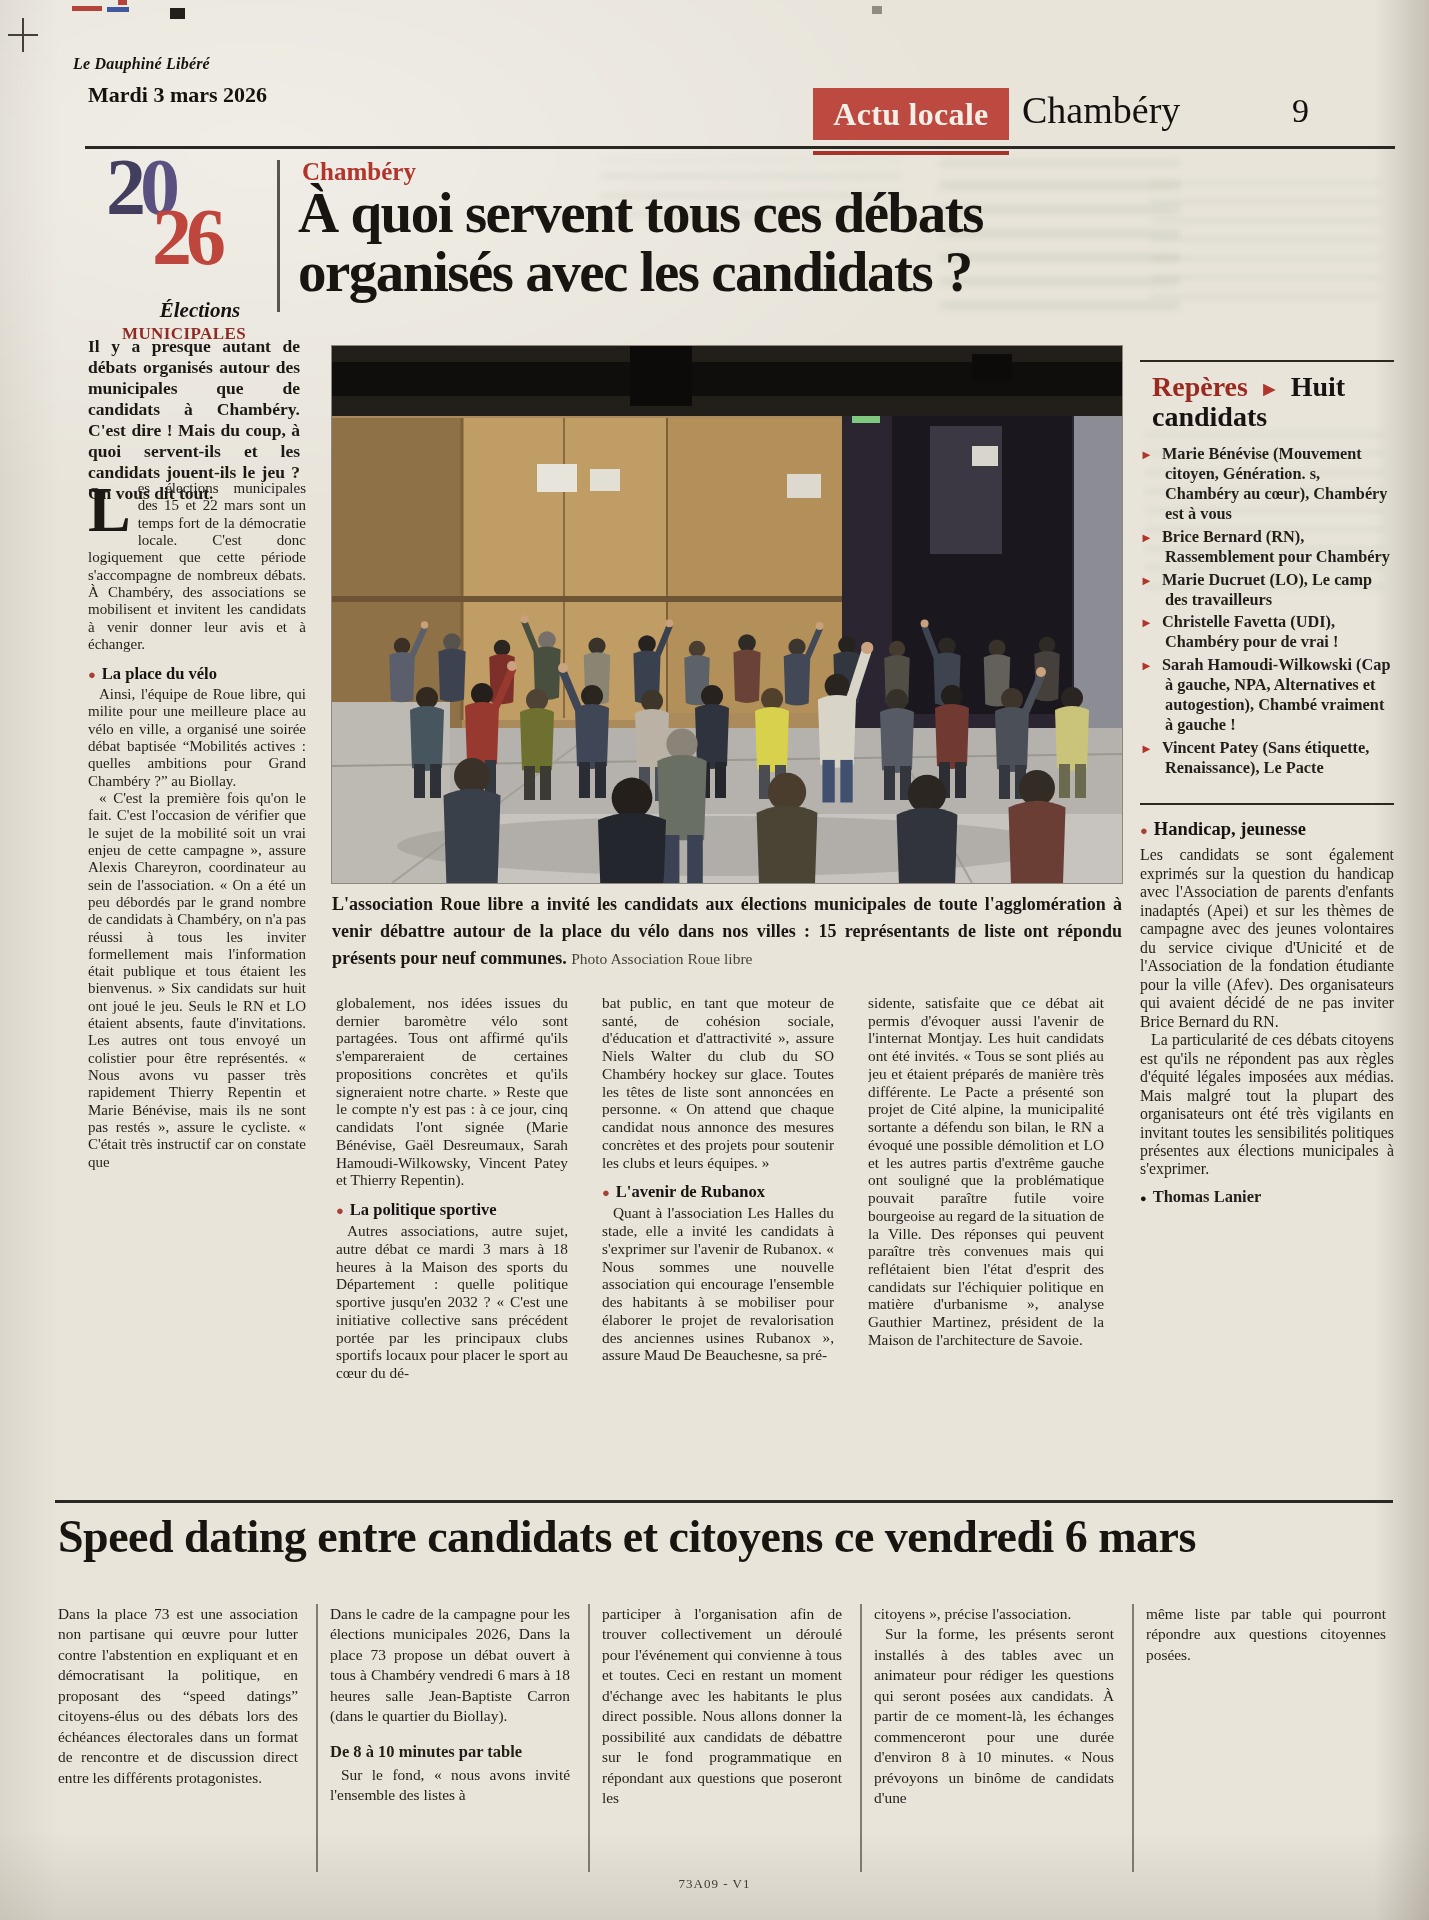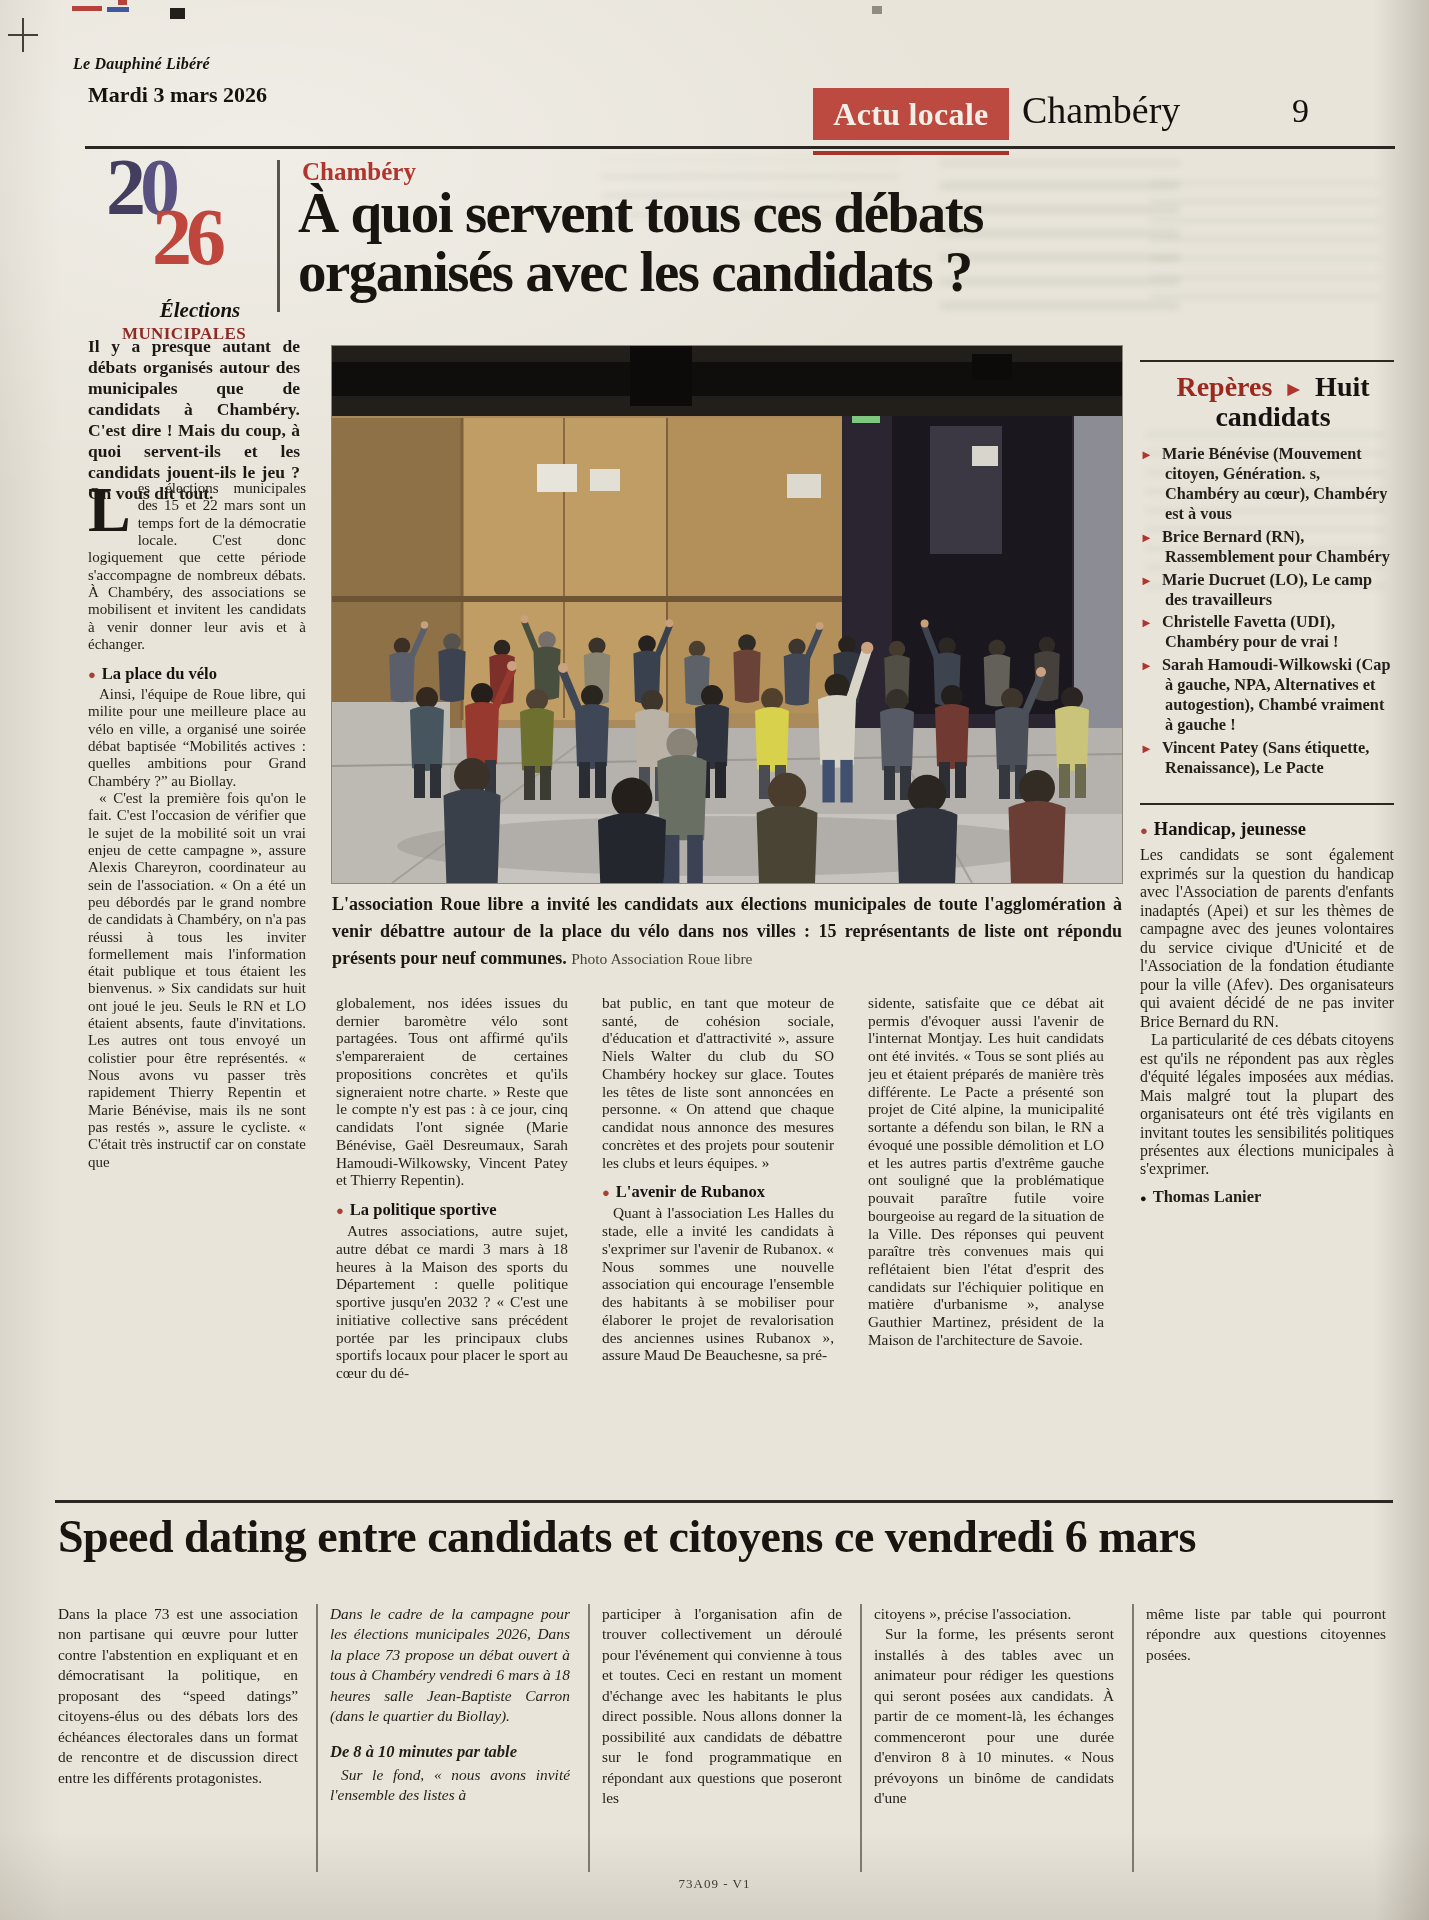--- a/index.html
+++ b/index.html
@@ -71,37 +71,37 @@
   
   .mcol{top:994px;height:496px;font-size:15.3px;line-height:1.16;text-align:justify;overflow:hidden;position:absolute;}
   .mcol2{left:336px;width:232px;}
   .mcol3{left:602px;width:232px;}
   .mcol4{left:868px;width:236px;}
 
   
   .sb{left:1140px;top:360px;width:254px;height:1142px;overflow:hidden;}
   .sb .rule{height:2px;background:#2b2823;margin:0 0 10px 0;}
   .sb .rule2{height:2px;background:#2b2823;margin:26px 0 14px 0;}
-  .sb h3{margin:0 0 12px 12px;font-size:28px;line-height:1.08;color:#171310;text-align:center;}
+  .sb h3{margin:0 0 12px 12px;font-size:28px;line-height:1.08;color:#171310;}
   .sb h3 .lbl{color:#9a291f;font-weight:bold;}
   .sb h3 .arr{color:#b0352c;font-size:21px;margin:0 4px;}
   .sb ul{list-style:none;margin:0;padding:0;font-weight:bold;font-size:16.3px;line-height:1.22;}
   .sb li{margin:0 0 3px 0;text-indent:-25px;padding-left:25px;}
   .sb li .arr{color:#b0352c;font-size:13px;margin-right:9px;}
   .sb .sect{font-size:18.5px;margin:0 0 6px 0;}
   .sb p{font-size:15.8px;line-height:1.17;text-align:justify;}
   .author{margin-top:8px;font-weight:bold;font-size:16.5px;}
   .author .bullet{font-size:11px;}
 
   
   .bot-rule{left:55px;top:1500px;width:1338px;height:3px;background:#2b2823;}
   .bot-headline{left:58px;top:1510px;width:1335px;font-size:46px;font-weight:bold;letter-spacing:-.5px;color:#181511;white-space:nowrap;}
   .bcol{position:absolute;top:1604px;width:240px;height:276px;font-size:15.4px;line-height:1.33;text-align:justify;overflow:hidden;}
   .bcol p{margin:0;}
-  .bc1{left:58px;}.bc2{left:330px;font-style:italic;}.bc3{left:602px;}.bc4{left:874px;}.bc5{left:1146px;}
+  .bc1{left:58px;}.bc2{left:330px;}.bc3{left:602px;}.bc4{left:874px;}.bc5{left:1146px;}
   .bsep{position:absolute;top:1604px;width:2px;height:268px;background:#5d5850;opacity:.75;}
   .bsub{font-weight:bold;font-size:16.5px;margin:14px 0 2px 0 !important;}
 
   .footer-code{left:0;right:0;top:1876px;text-align:center;font-size:13px;color:#3f3b34;letter-spacing:1px;}
 </style>
 </head>
 <body>
 
 <div class="page">
 

